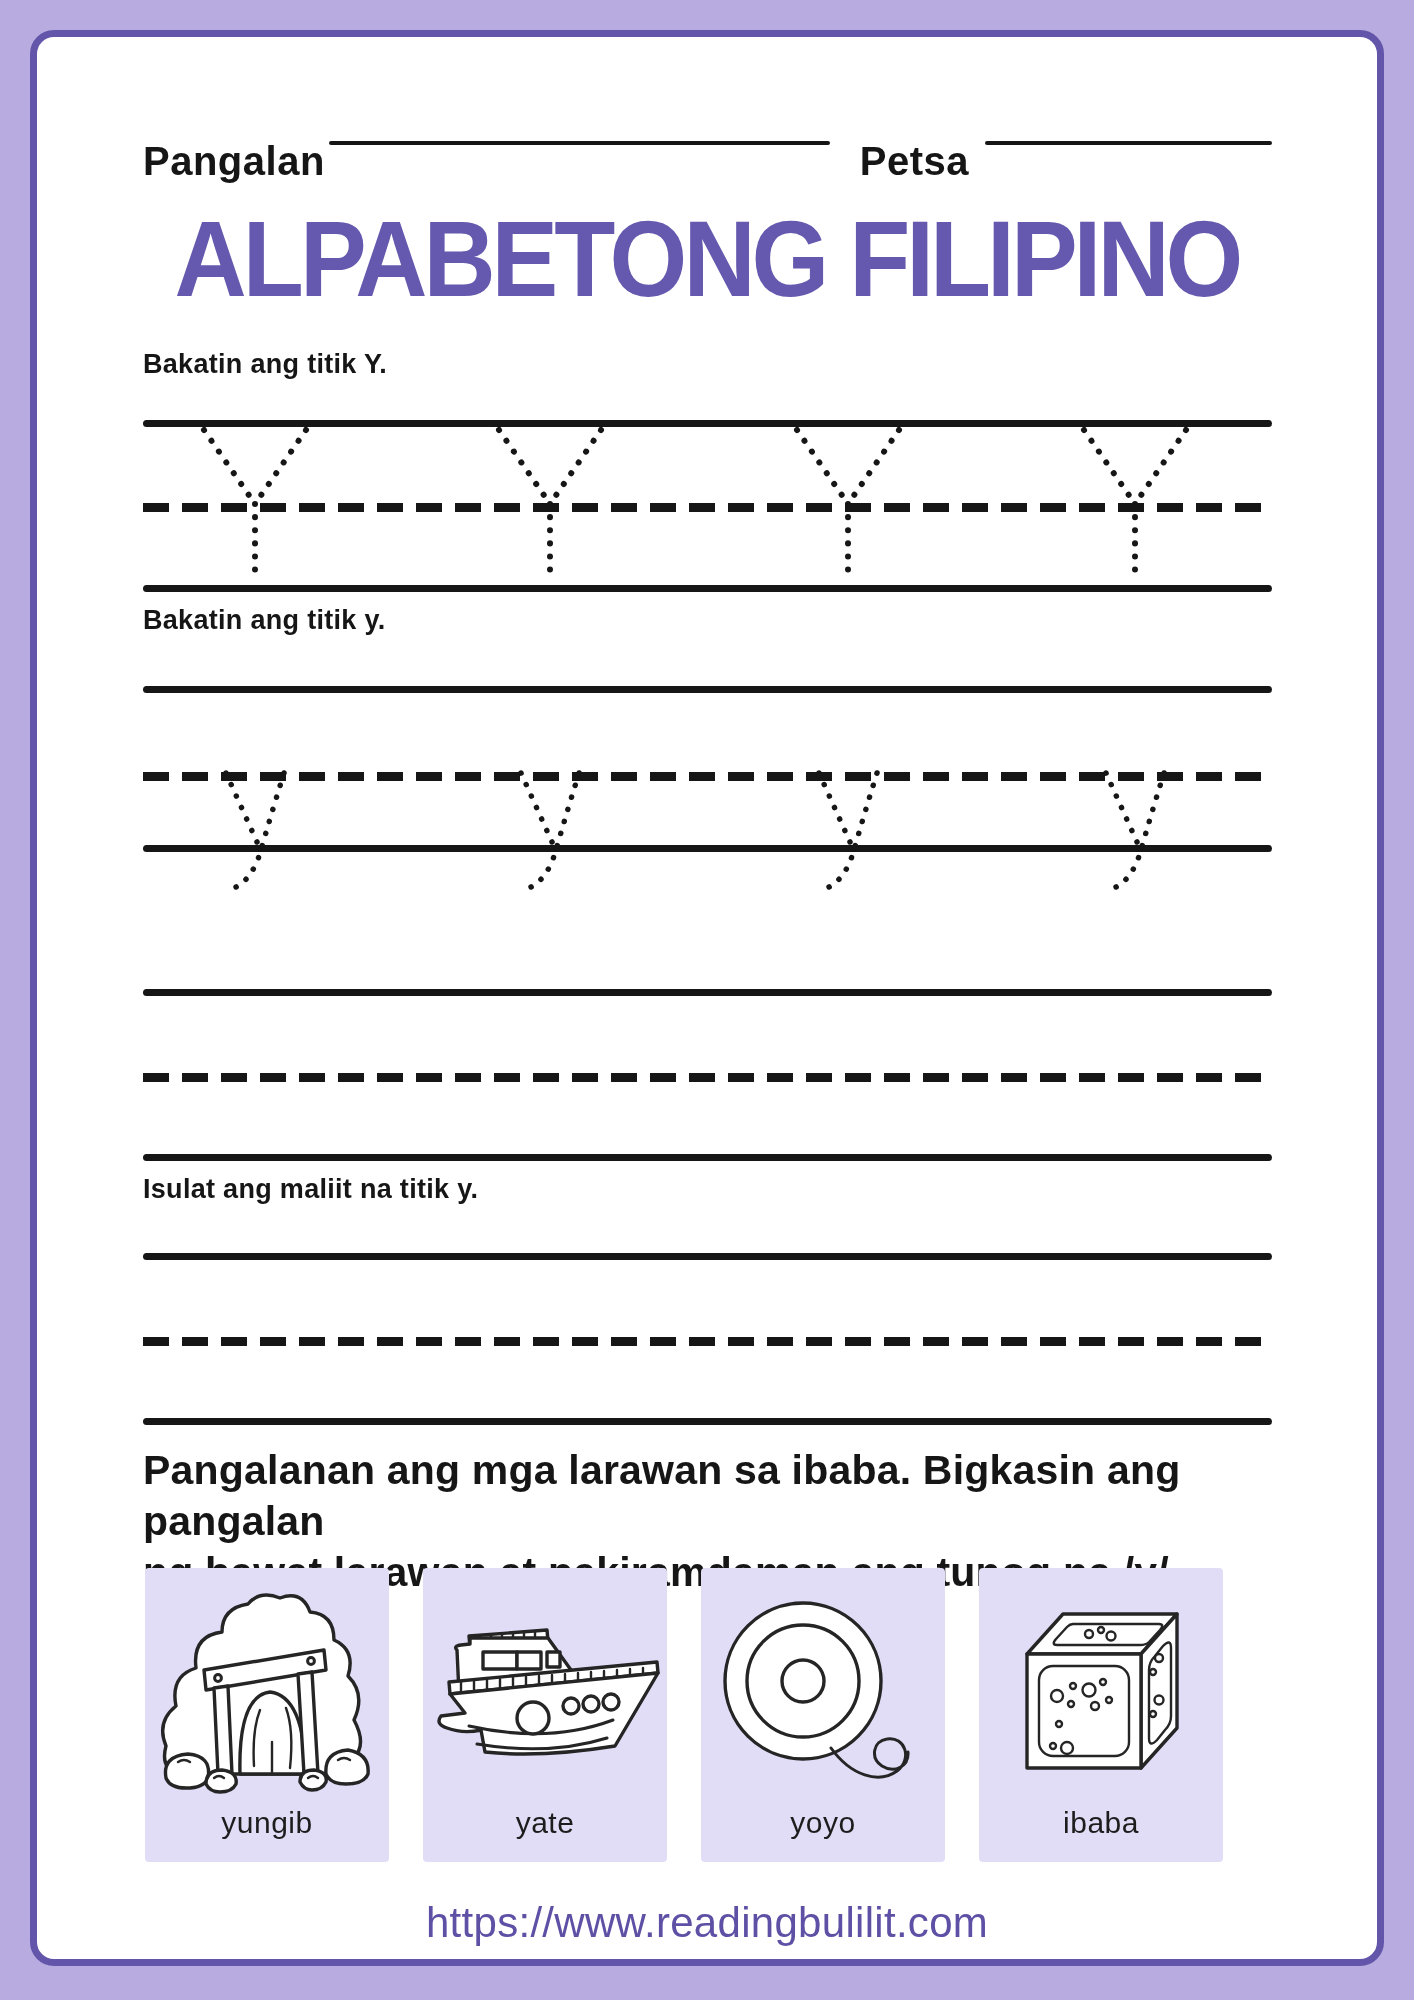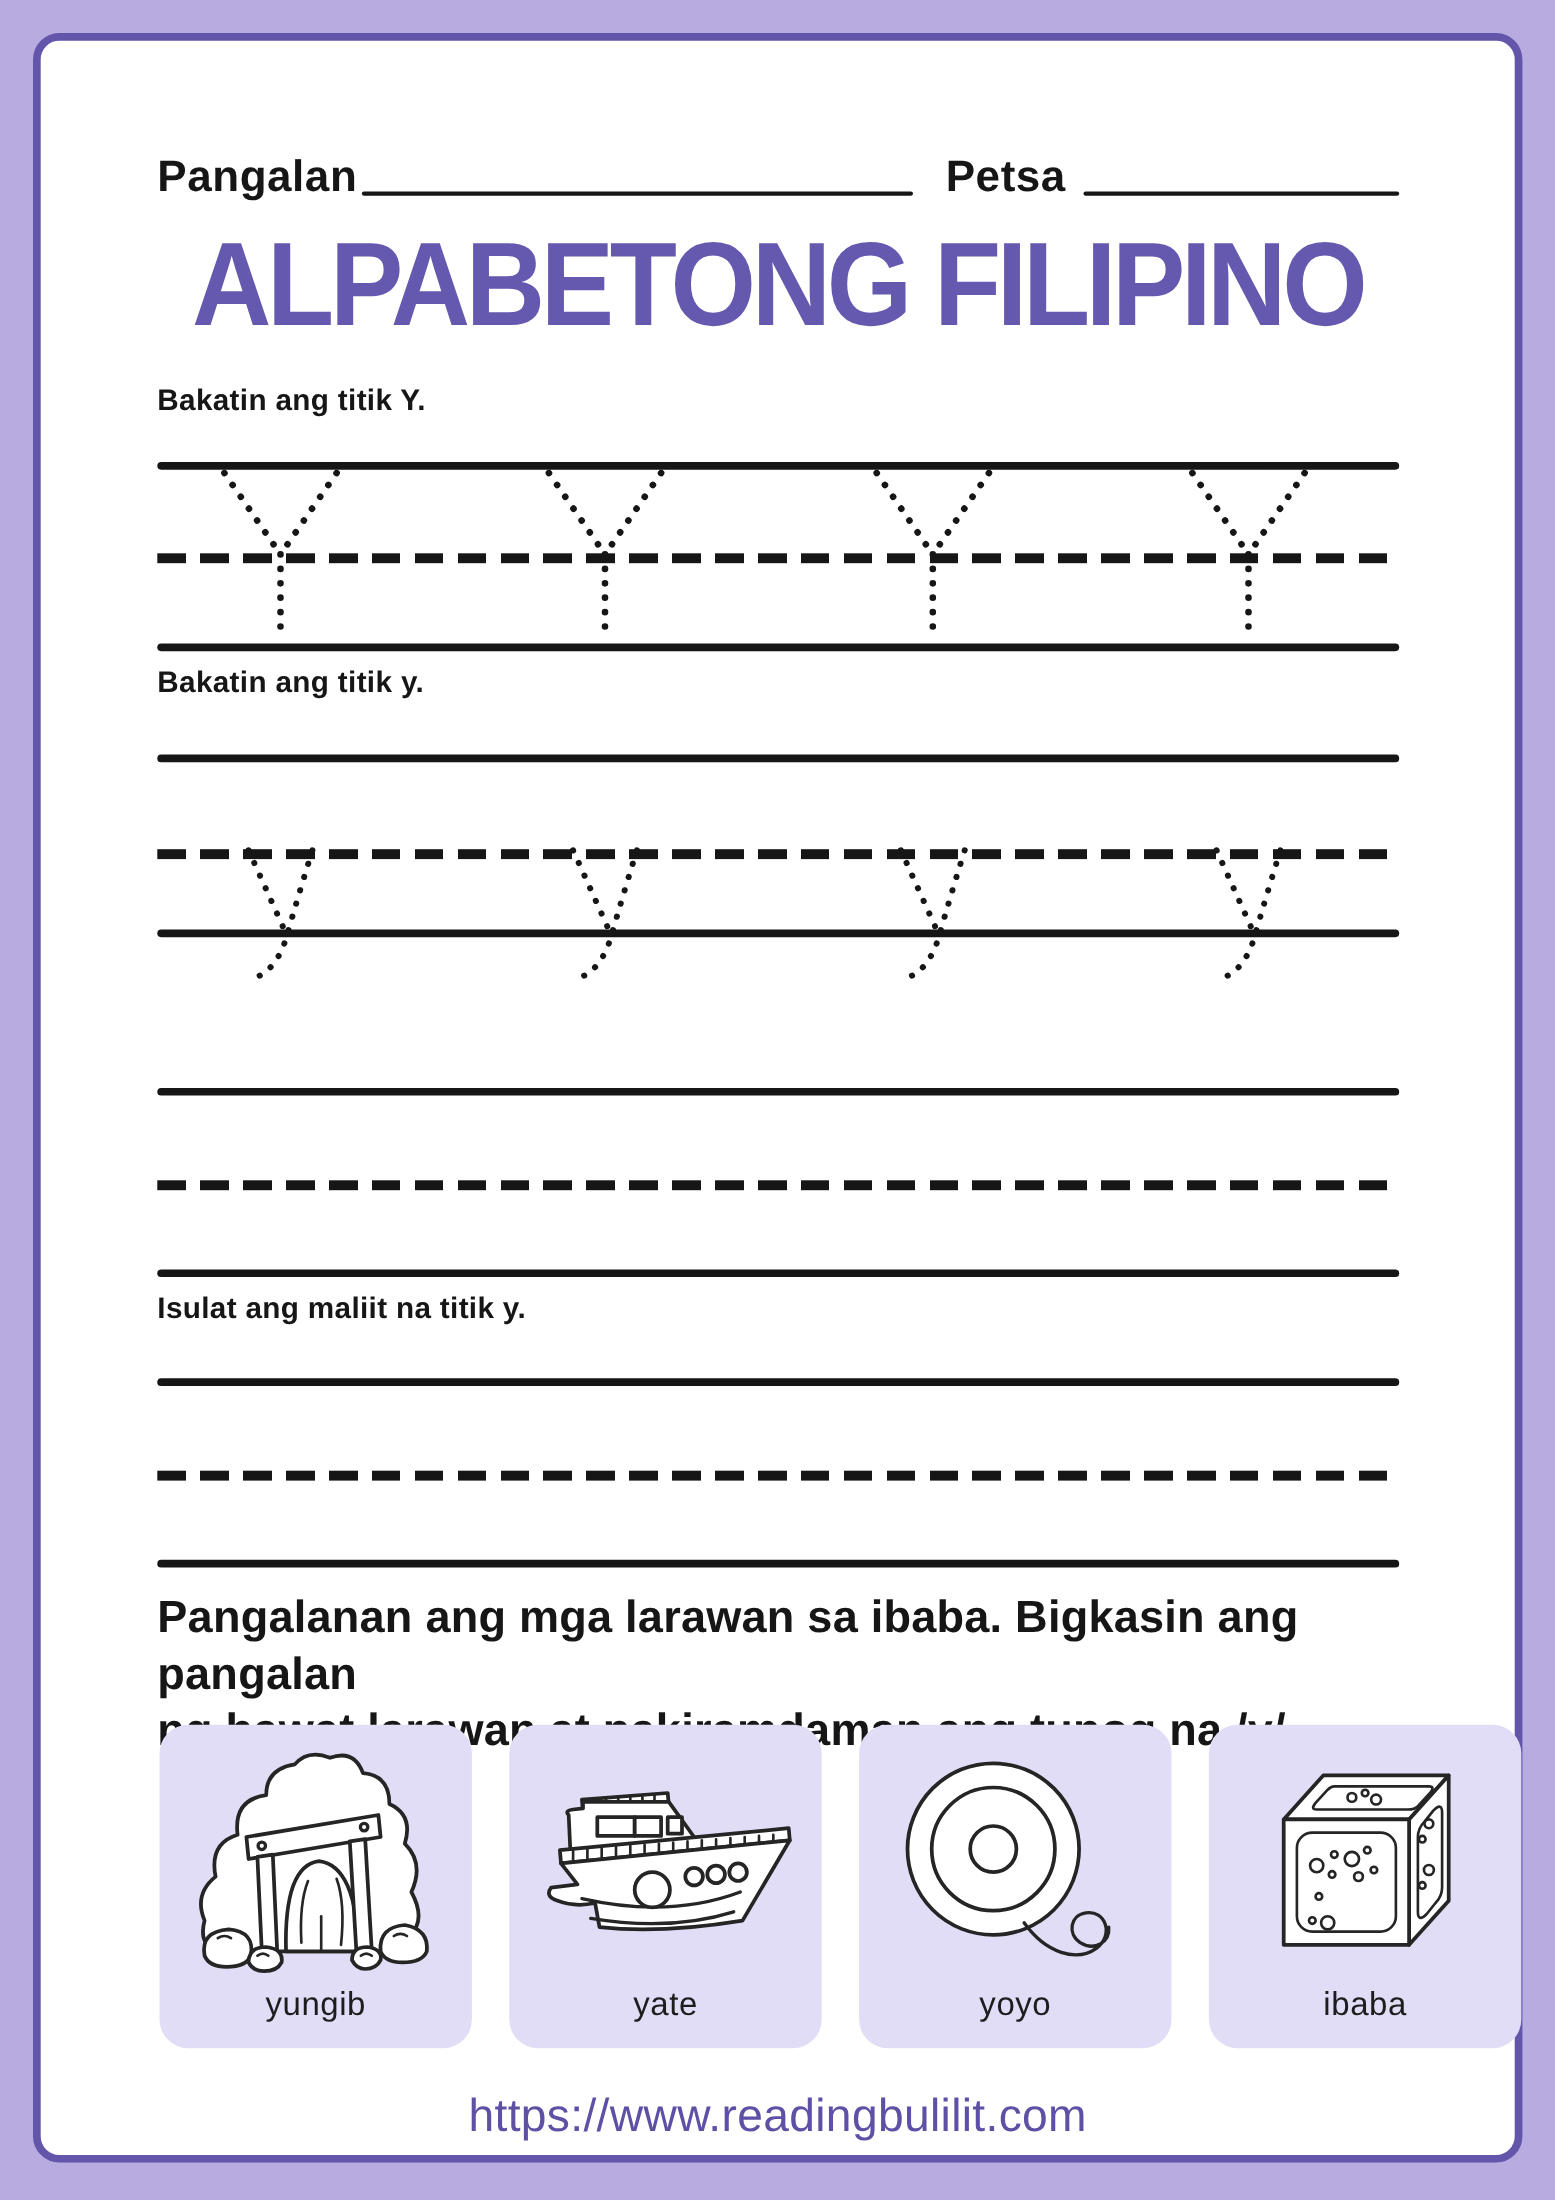--- a/index.html
+++ b/index.html
@@ -10,21 +10,21 @@
     --card-bg:#e2ddf7;
     --ink:#161616;
   }
   html,body{margin:0;padding:0;}
   body{font-family:"Liberation Sans","DejaVu Sans",sans-serif;color:var(--ink);}
   .sheet{position:relative;width:1414px;height:2000px;background:var(--frame-outer);overflow:hidden;}
   .panel{position:absolute;left:30px;top:30px;width:1354px;height:1936px;box-sizing:border-box;
          background:#ffffff;border:7px solid var(--frame-inner-line);border-radius:24px;}
 
   
-  .header-row{position:absolute;left:106px;top:104px;width:1129px;display:flex;align-items:flex-end;}
+  .header-row{position:absolute;left:106px;top:104px;width:1129px;display:flex;align-items:flex-start;}
   .hlabel{font-size:40px;font-weight:600;line-height:1;letter-spacing:0.5px;}
   .write-line{height:4px;background:var(--ink);margin-bottom:3px;border-radius:2px;}
   .name-line{flex:1 1 auto;margin-left:4px;margin-right:30px;}
   .date-line{width:287px;margin-left:16px;}
 
   
   .page-title{position:absolute;left:0;top:160px;width:100%;text-align:center;
               font-size:100px;font-weight:bold;letter-spacing:-4px;color:var(--accent-purple);
               transform:scaleY(1.08);transform-origin:top center;white-space:nowrap;}
 
@@ -56,21 +56,21 @@
   .glyph-lower{top:80px;}
   .glyph-lower path{stroke-width:5.5;stroke-dasharray:0.1 12.5;}
   .g-l1{left:76px;} .g-l2{left:371px;} .g-l3{left:669px;} .g-l4{left:956px;}
 
   
   .instructions{position:absolute;left:106px;top:1408px;width:1160px;
                 font-size:41px;font-weight:700;line-height:51px;letter-spacing:0.2px;}
 
   
   .cards{position:absolute;left:108px;top:1531px;width:1134px;display:flex;gap:34px;}
-  .card{position:relative;width:244px;height:294px;background:var(--card-bg);border-radius:26px;flex:0 0 auto;padding-left:40px;}
+  .card{position:relative;width:244px;height:294px;background:var(--card-bg);border-radius:4px;flex:0 0 auto;}
   .card svg{position:absolute;left:50%;top:10px;transform:translateX(-50%);}
   .card .card-label{position:absolute;left:0;bottom:22px;width:100%;text-align:center;
                     font-size:30px;font-weight:500;color:#1d1d1d;letter-spacing:0.5px;}
   .art{fill:#ffffff;stroke:#252525;stroke-width:3.4;stroke-linejoin:round;stroke-linecap:round;}
   .art-line{fill:none;stroke:#252525;stroke-width:3;stroke-linejoin:round;stroke-linecap:round;}
   .art-thin{fill:none;stroke:#252525;stroke-width:2.4;stroke-linejoin:round;stroke-linecap:round;}
 
   
   .site-url{position:absolute;left:0;top:1862px;width:100%;text-align:center;
             font-size:42px;font-weight:normal;color:var(--url-purple);letter-spacing:0.3px;}

